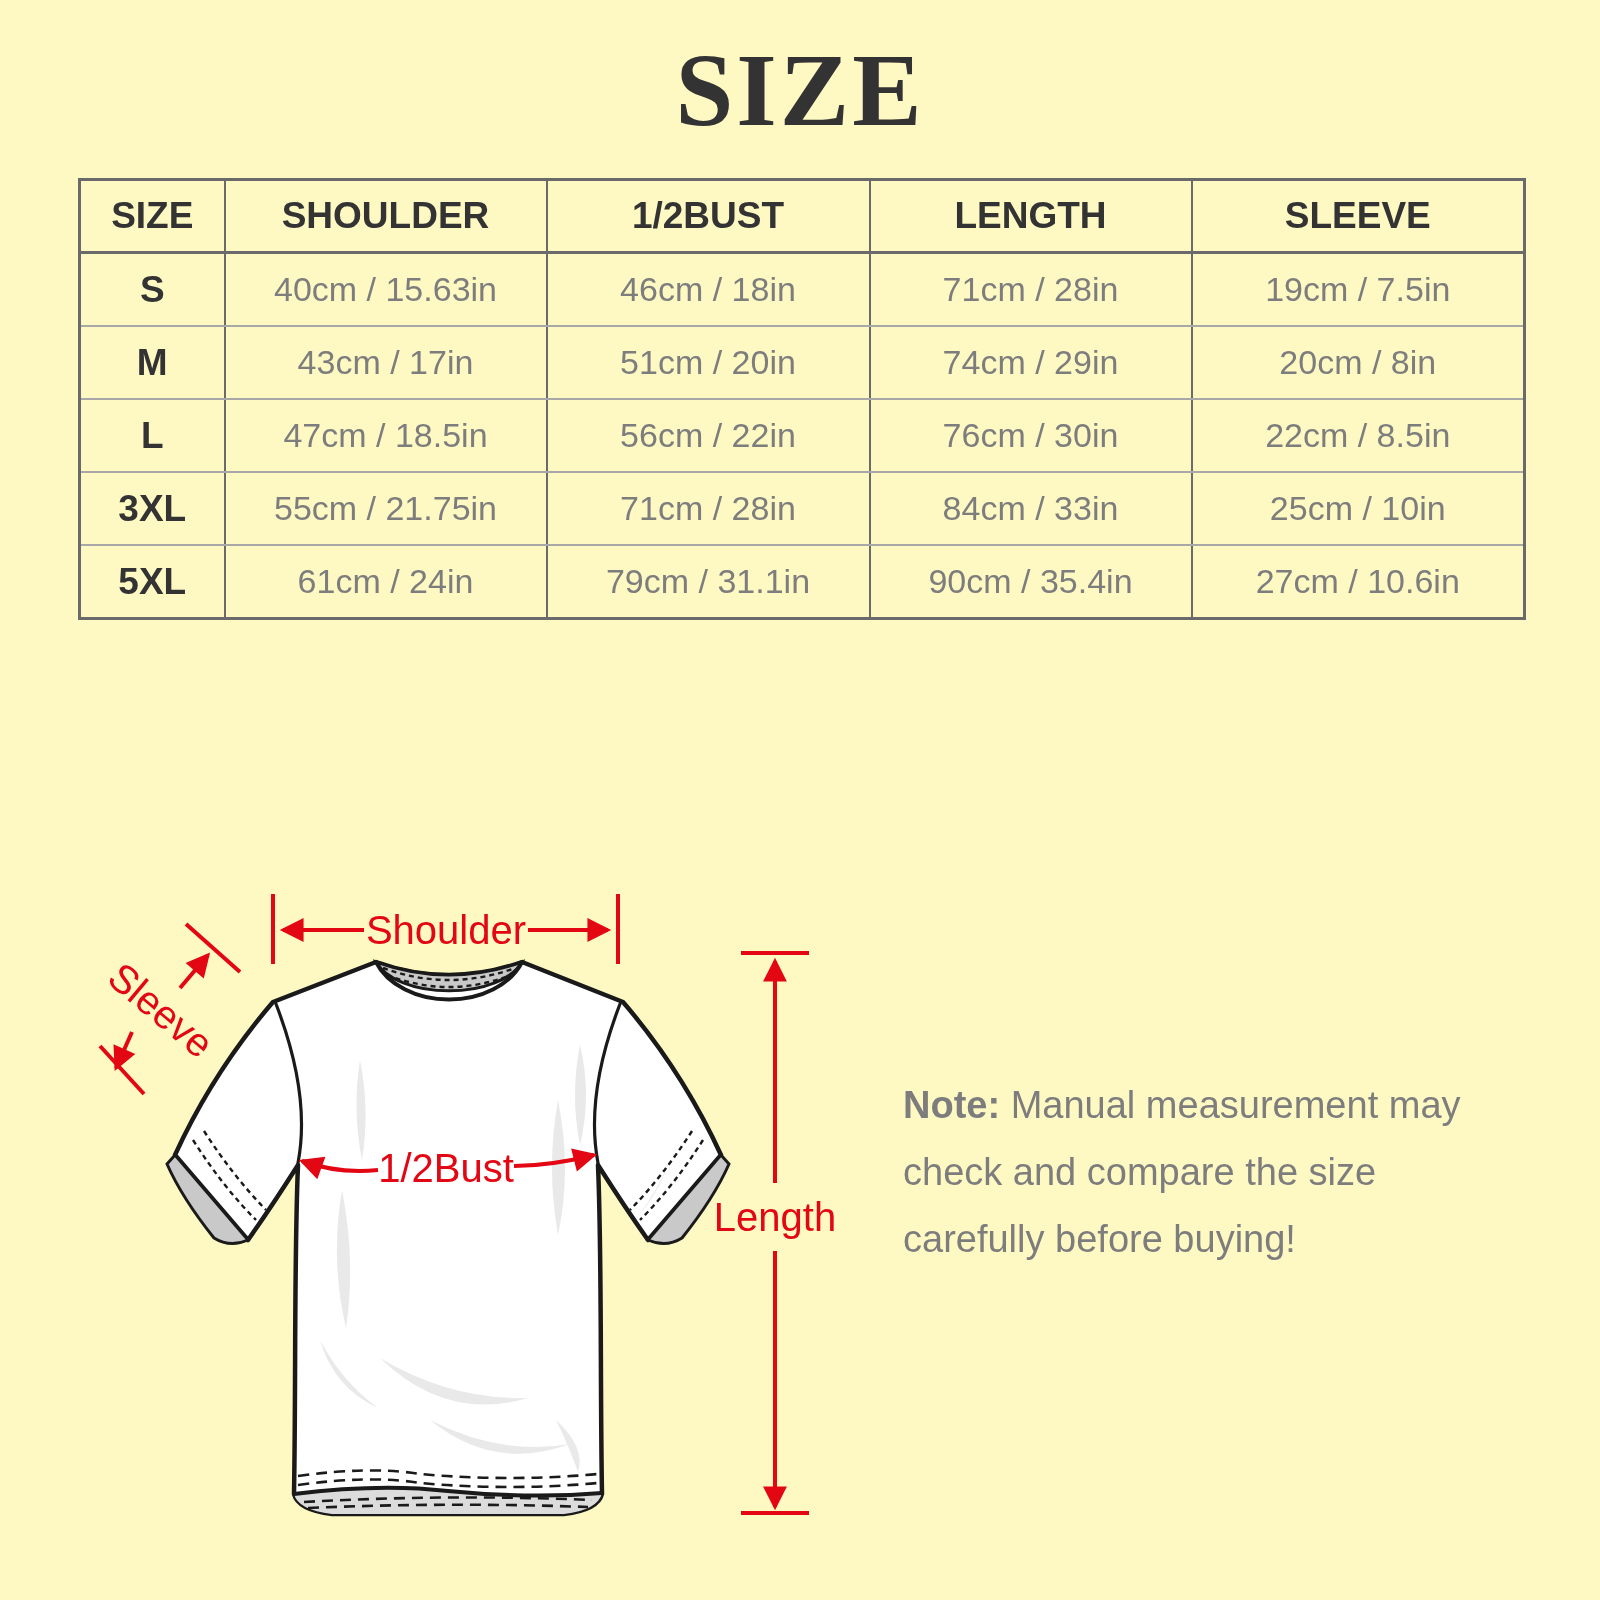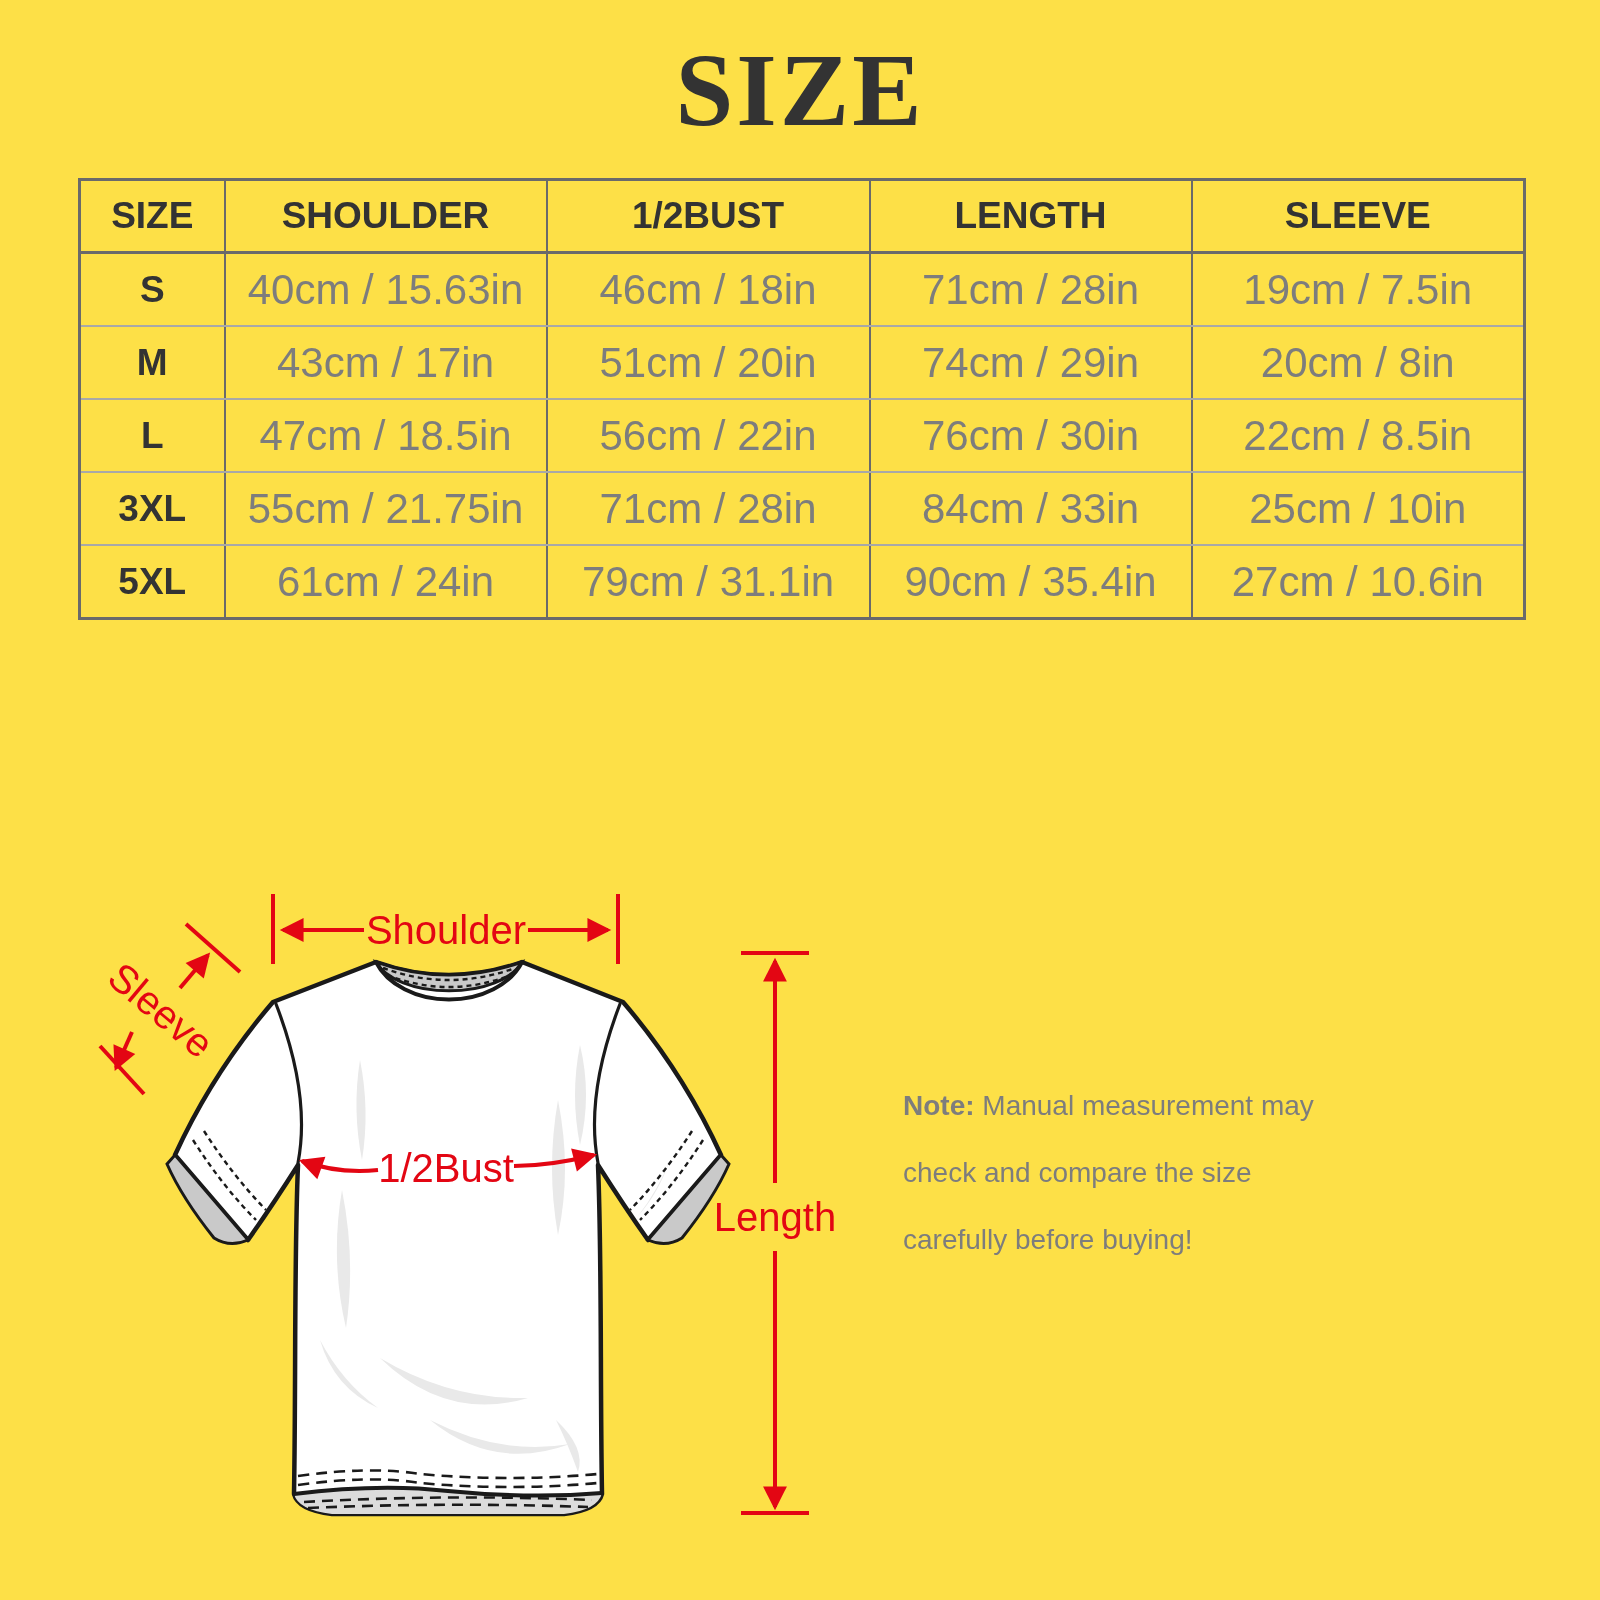--- a/index.html
+++ b/index.html
@@ -1,56 +1,56 @@
 <!DOCTYPE html>
 <html style="--accent: #e30613; --ink: #333333; --cell: #7d7d7d; --gray: #7d7d7d; --border-dark: #6a6a6a; --border-light: #a8a8a8; --outline: #1a1a1a; --shade: #c9c9c9; --shade-light: #dcdcdc; --wrinkle: #e9e9e9;"><head>
 <meta charset="utf-8">
 <style>
   html,body{margin:0;padding:0;background:#fff;}
-  .page{position:relative;width:1600px;height:1600px;background:#fde047;overflow:hidden;
+  .page{position:relative;width:1600px;height:1600px;background:#fef9c3;overflow:hidden;
         font-family:"Liberation Sans",sans-serif;}
 
   
   .title{position:absolute;top:30px;left:0;width:100%;margin:0;text-align:center;
          font-family:"Liberation Serif",serif;font-weight:bold;font-size:104px;
          letter-spacing:3px;color:var(--ink);}
 
   
   .size-table{position:absolute;left:78px;top:178px;width:1445px;
               border-collapse:collapse;table-layout:fixed;
               border:3px solid var(--border-dark);}
   .size-table th,.size-table td{
       text-align:center;vertical-align:middle;
       border-top:2px solid var(--border-light);
       border-bottom:2px solid var(--border-light);
       border-left:2px solid var(--border-dark);
       border-right:2px solid var(--border-dark);}
   .size-table th{height:68px;font-size:37px;font-weight:bold;color:var(--ink);
                  border-bottom:3px solid var(--border-dark);}
-  .size-table td{height:69px;font-size:42px;color:var(--cell);}
+  .size-table td{height:69px;font-size:34px;color:var(--cell);}
   .size-table td.size-cell{font-size:37px;font-weight:bold;color:var(--ink);}
 
   
   .diagram{position:absolute;left:80px;top:860px;}
   .body-fill{fill:#fff;stroke:var(--outline);stroke-width:4.5;stroke-linejoin:round;stroke-linecap:round;}
   .outline{fill:none;stroke:var(--outline);stroke-width:4;stroke-linecap:round;stroke-linejoin:round;}
   .seam{fill:none;stroke:var(--outline);stroke-width:3.2;stroke-linecap:round;}
   .shade{fill:var(--shade);stroke:var(--outline);stroke-width:3;}
   .shade-light{fill:var(--shade-light);}
   .wrk{fill:var(--wrinkle);}
   .stitch{fill:none;stroke:var(--outline);stroke-width:2.6;stroke-dasharray:11 7;}
   .stitch-fine{fill:none;stroke:var(--outline);stroke-width:2.4;stroke-dasharray:5 4;}
   .red-line{fill:none;stroke:var(--accent);stroke-width:4;}
   .red-text{fill:var(--accent);font-size:40px;text-anchor:middle;dominant-baseline:central;
             font-family:"Liberation Sans",sans-serif;}
   .arrow-head{fill:var(--accent);}
 
   
   .note{position:absolute;left:903px;top:1072px;width:620px;
-        font-size:28px;line-height:67px;color:var(--gray);}
+        font-size:38px;line-height:67px;color:var(--gray);}
   .note-prefix{font-weight:bold;}
 </style>
 </head>
 <body>
 
 <div class="page">
 
   <h1 class="title">SIZE</h1>
 
   <table class="size-table">

